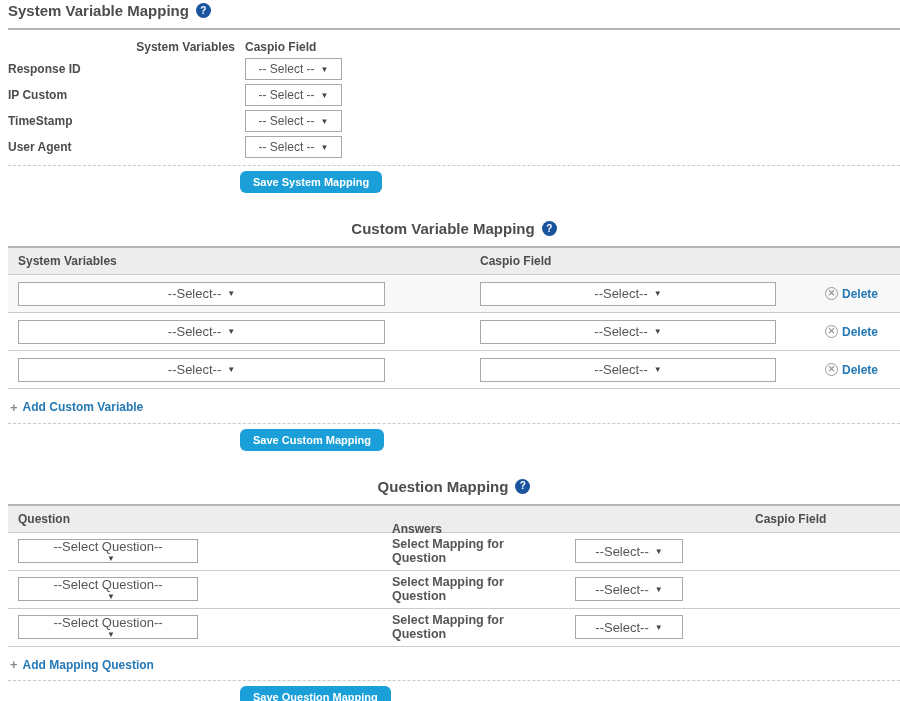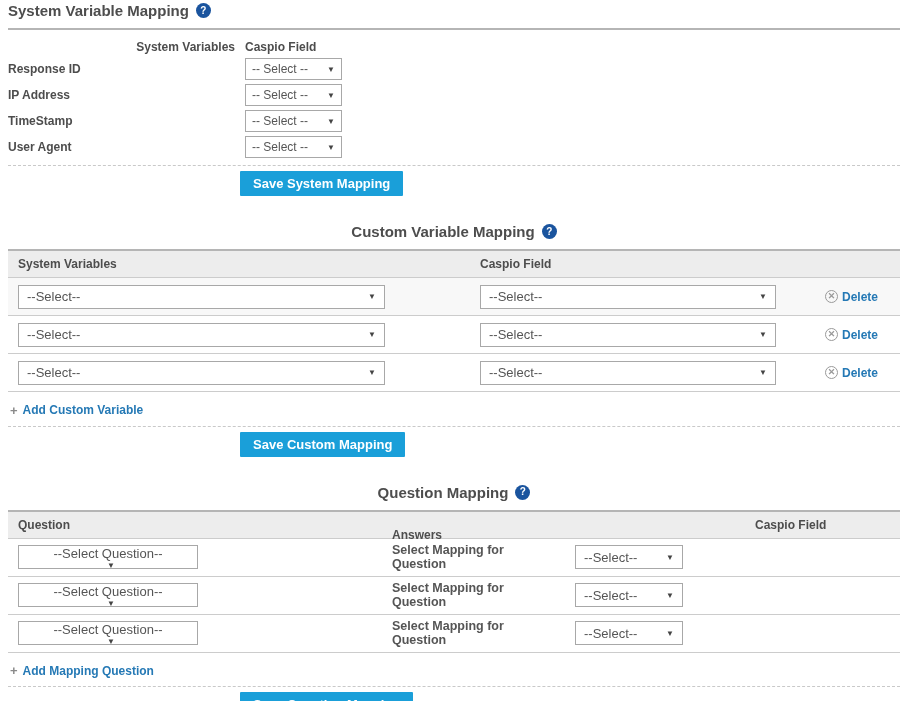--- a/index.html
+++ b/index.html
@@ -31,33 +31,33 @@
   }
   .hr-dashed {
     border: 0; border-top: 1px dashed #c9c9c9;
     margin: 7px 0 0 8px;
   }
 
   
   .sel {
     background: #fff;
     border: 1px solid #a8a8a8;
-    display: flex; align-items: center; justify-content: space-between;
+    display: flex; align-items: center; justify-content: center;
     padding: 0 8px;
     color: #555; font-size: 13px;
     height: 24px;
     cursor: pointer;
   }
   .sel .caret { font-size: 8px; color: #444; margin-left: 6px; }
 
   .btn {
     display: inline-block;
     background: #1a9fd9; color: #fff;
-    border: none; border-radius: 1px;
-    font-family: inherit; font-size: 13px; font-weight: bold;
+    border: none; border-radius: 6px;
+    font-family: inherit; font-size: 11px; font-weight: bold;
     padding: 5px 13px;
     margin: 5px 0 0 240px;
     cursor: pointer;
   }
 
   
   .sys-grid {
     display: grid;
     grid-template-columns: 227px 110px;
     column-gap: 10px;
@@ -140,21 +140,21 @@
 <div class="sys-grid">
   <div class="hdr r">System Variables</div>
   <div class="hdr">Caspio Field</div>
 
   <div class="lbl">Response ID</div>
   <div class="sel small">
     <span>-- Select --</span>
     <span class="caret">▼</span>
   </div>
 
-  <div class="lbl">IP Address</div>
+  <div class="lbl">IP Custom</div>
   <div class="sel small">
     <span>-- Select --</span>
     <span class="caret">▼</span>
   </div>
 
   <div class="lbl">TimeStamp</div>
   <div class="sel small">
     <span>-- Select --</span>
     <span class="caret">▼</span>
   </div>

